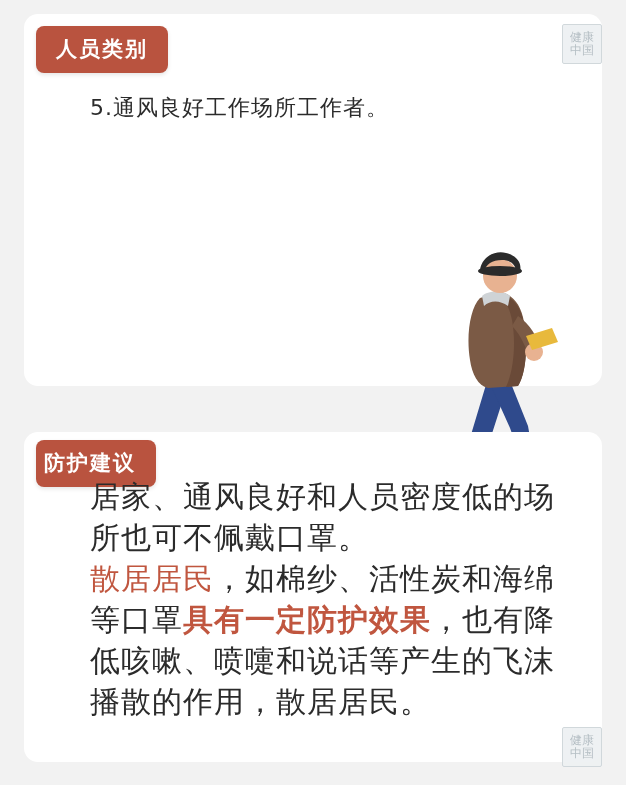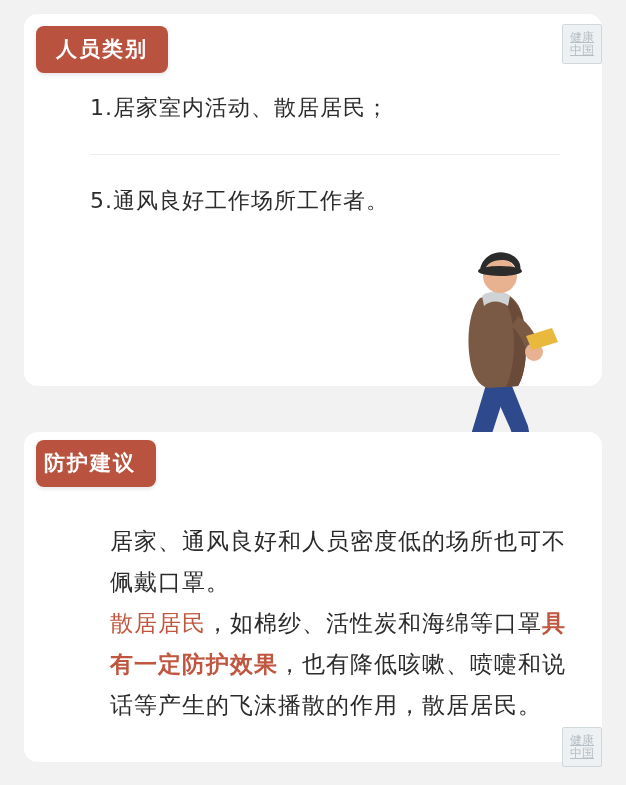--- a/index.html
+++ b/index.html
@@ -76,27 +76,26 @@
     margin-bottom: 26px;
   }
   .list-item:last-child {
     padding-bottom: 0;
   }
 
   
   .advice-body {
     position: absolute;
     left: 90px;
-    top: 521px;
+    top: 476px;
     width: 470px;
-    font-size: 23px;
+    font-size: 30px;
     line-height: 41px;
     color: #2b2b2b;
     letter-spacing: 1px;
-    margin-left: 20px;
   }
   .hl {
     color: #c0563f;
   }
   .hl-bold {
     color: #c0563f;
     font-weight: bold;
   }
 
   
@@ -111,42 +110,41 @@
     line-height: 13px;
     text-align: center;
     padding-top: 6px;
     box-sizing: border-box;
     letter-spacing: 0;
     opacity: 0.95;
     border-radius: 2px;
   }
   #watermark-top { right: 24px; top: 24px; }
   #watermark-bottom { right: 24px; bottom: 18px; }
-  .watermark span { display: block; text-decoration: underline; }
+  .watermark span { display: block; }
 
   
   #illustration {
     position: absolute;
     left: 430px;
     top: 250px;
     width: 150px;
     height: 230px;
   }
 </style>
 </head>
 <body>
 
 <div class="page">
 
   <div class="card" id="card-personnel"></div>
 
   <div class="section-tag" id="tag-personnel">人员类别</div>
 
   <div class="list">
-    <div class="list-item divided">1.居家室内活动、散居居民；</div>
     <div class="list-item">5.通风良好工作场所工作者。</div>
   </div>
 
   <svg id="illustration" viewBox="0 0 150 230">
 
     <path d="M58 128 L40 188 L18 206 L30 214 L58 196 L76 140 Z" fill="#2f4a8c"></path>
 
     <path d="M16 204 L33 212 L30 219 L10 215 Z" fill="#1f2d4f"></path>
 
     <path d="M78 126 L98 176 L104 210 L92 212 L80 178 L62 138 Z" fill="#2f4a8c"></path>

